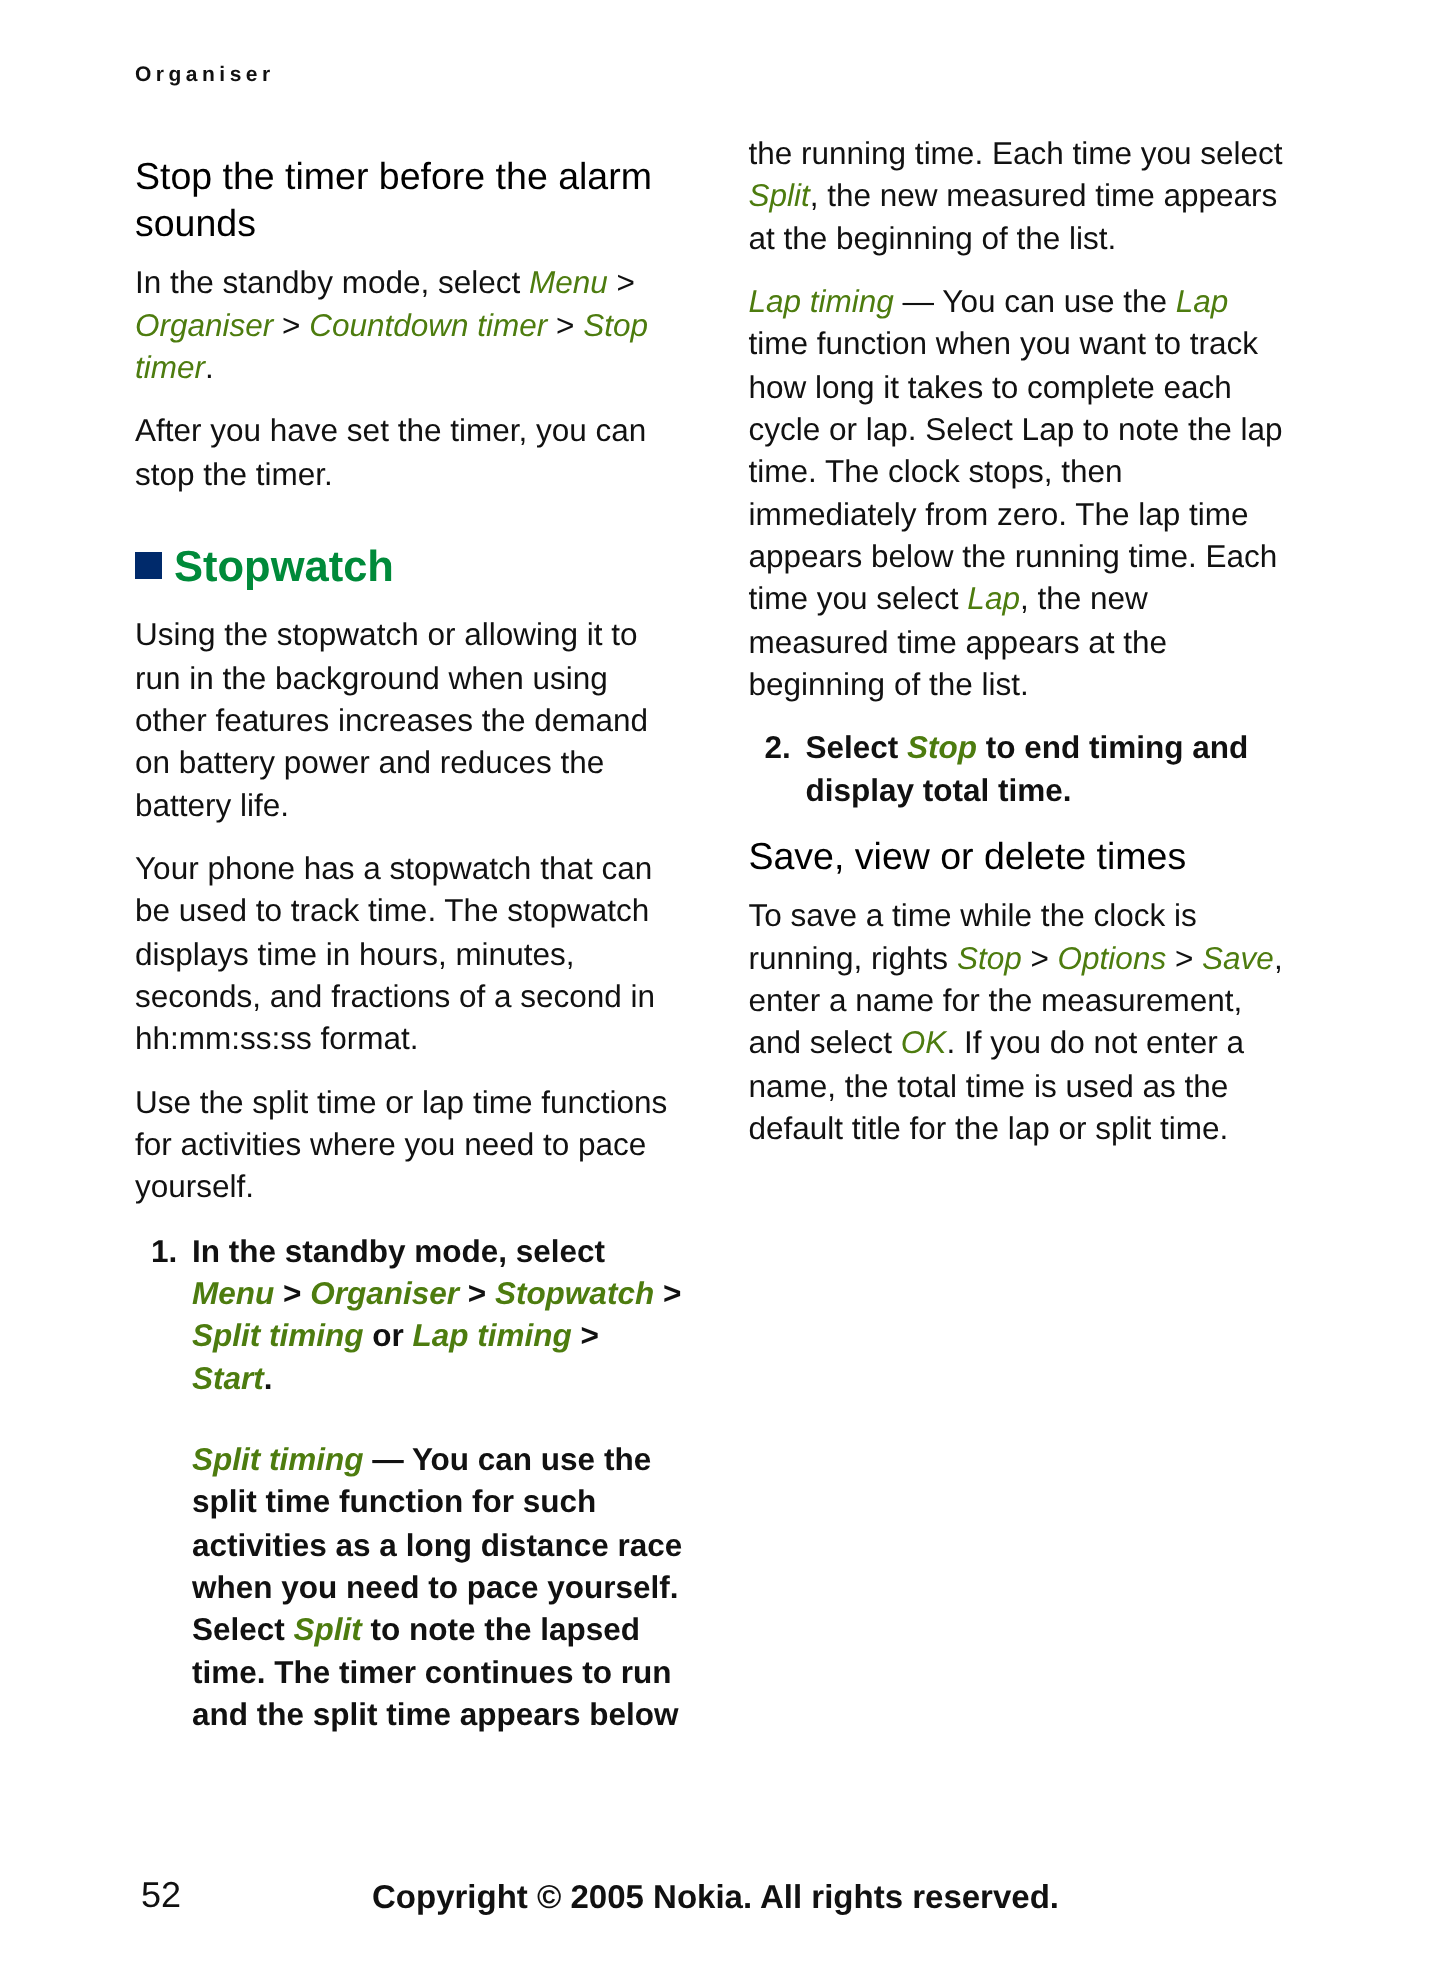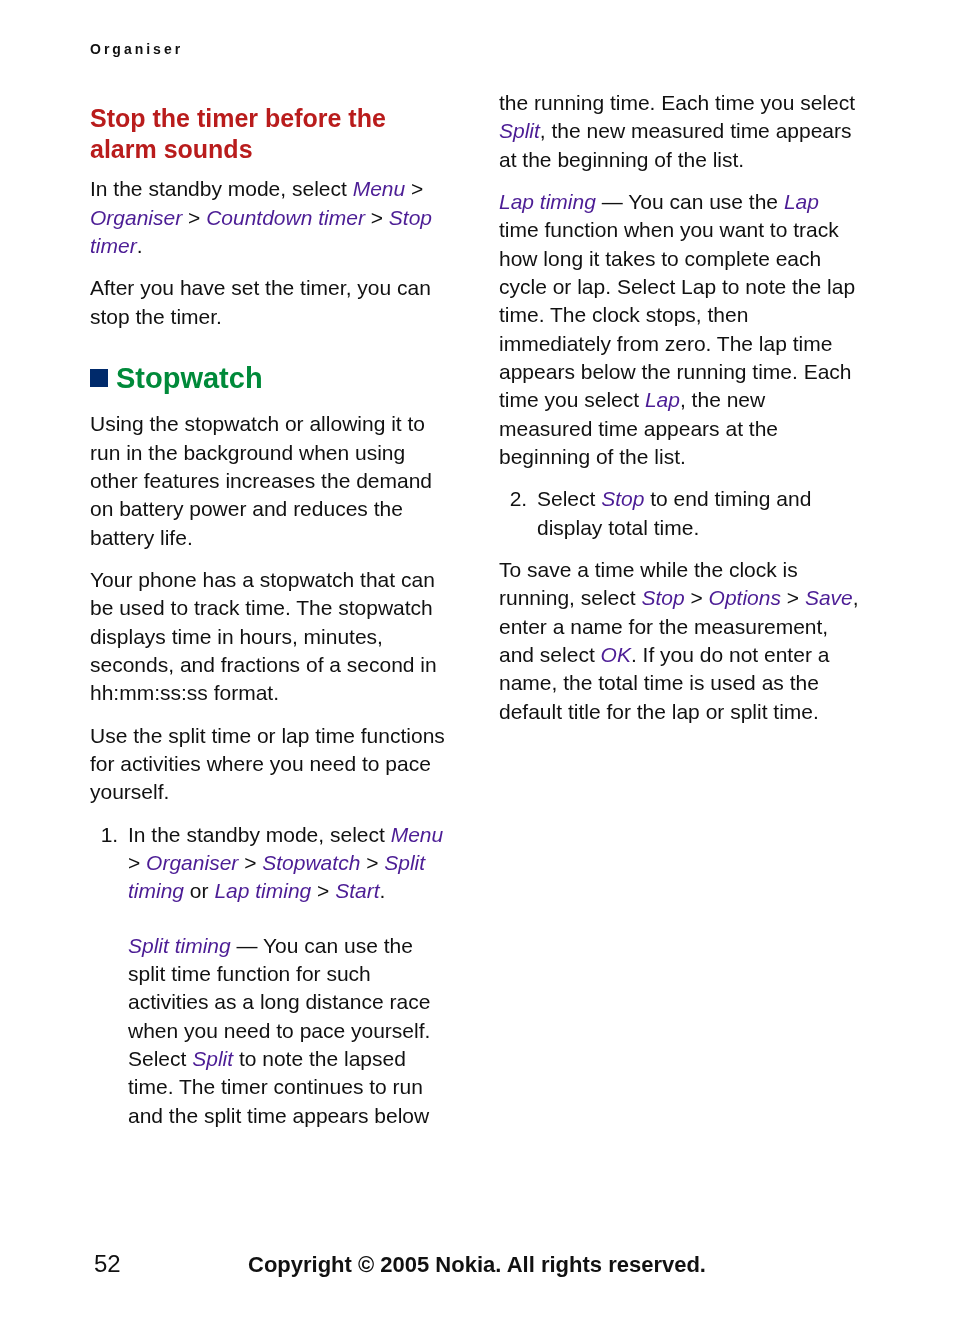--- a/index.html
+++ b/index.html
@@ -25,43 +25,43 @@
   }
   .columns {
     display: flex;
     gap: 44px;
   }
   .col {
     flex: 1 1 0;
     min-width: 0;
   }
   h2.blue {
-    color: #b91c1c;
+    color: #000000;
     font-size: 25px;
-    font-weight: bold;
+    font-weight: normal;
     margin: 14px 0 10px 0;
     line-height: 1.25;
   }
   h1.green {
     color: #008a3a;
     font-size: 29px;
     font-weight: bold;
     margin: 28px 0 12px 0;
   }
   .sq {
     display: inline-block;
     width: 18px;
     height: 18px;
     background: #002a6b;
     margin-right: 8px;
     vertical-align: 1px;
   }
   p { margin: 10px 0 14px 0; }
-  .menu { color: #4c1d95; font-style: italic; }
-  ol { margin: 10px 0 14px 0; padding-left: 34px; }
+  .menu { color: #4d7c0f; font-style: italic; }
+  ol { margin: 10px 0 14px 0; padding-left: 34px; font-weight: bold; }
   ol li { margin-bottom: 8px; padding-left: 4px; }
   .sub { margin-top: 26px; }
   .footer {
     position: absolute;
     bottom: 42px;
     left: 0;
     width: 100%;
     text-align: center;
     font-size: 22px;
     font-family: "Trebuchet MS", Arial, sans-serif;
@@ -132,23 +132,24 @@
     <p>
       <span class="menu">Lap timing</span><span> — You can use the </span><span class="menu">Lap</span><span> time function when you want to track how long it takes to complete each cycle or lap. Select Lap to note the lap time. The clock stops, then immediately from zero. The lap time appears below the running time. Each time you select </span><span class="menu">Lap</span><span>, the new measured time appears at the beginning of the list.</span>
     </p>
 
     <ol start="2">
       <li>
         <span>Select </span><span class="menu">Stop</span><span> to end timing and display total time.</span>
       </li>
     </ol>
 
+    <h2 class="blue">Save, view or delete times</h2>
 
     <p>
-      <span>To save a time while the clock is running, select </span><span class="menu">Stop</span> &gt;
+      <span>To save a time while the clock is running, rights </span><span class="menu">Stop</span> &gt;
       <span class="menu">Options</span> &gt;
       <span class="menu">Save</span><span>, enter a name for the measurement, and select </span><span class="menu">OK</span><span>. If you do not enter a name, the total time is used as the default title for the lap or split time.</span>
     </p>
 
 
 
   </div>
 </div>
 
 <div class="pagenum">52</div>

